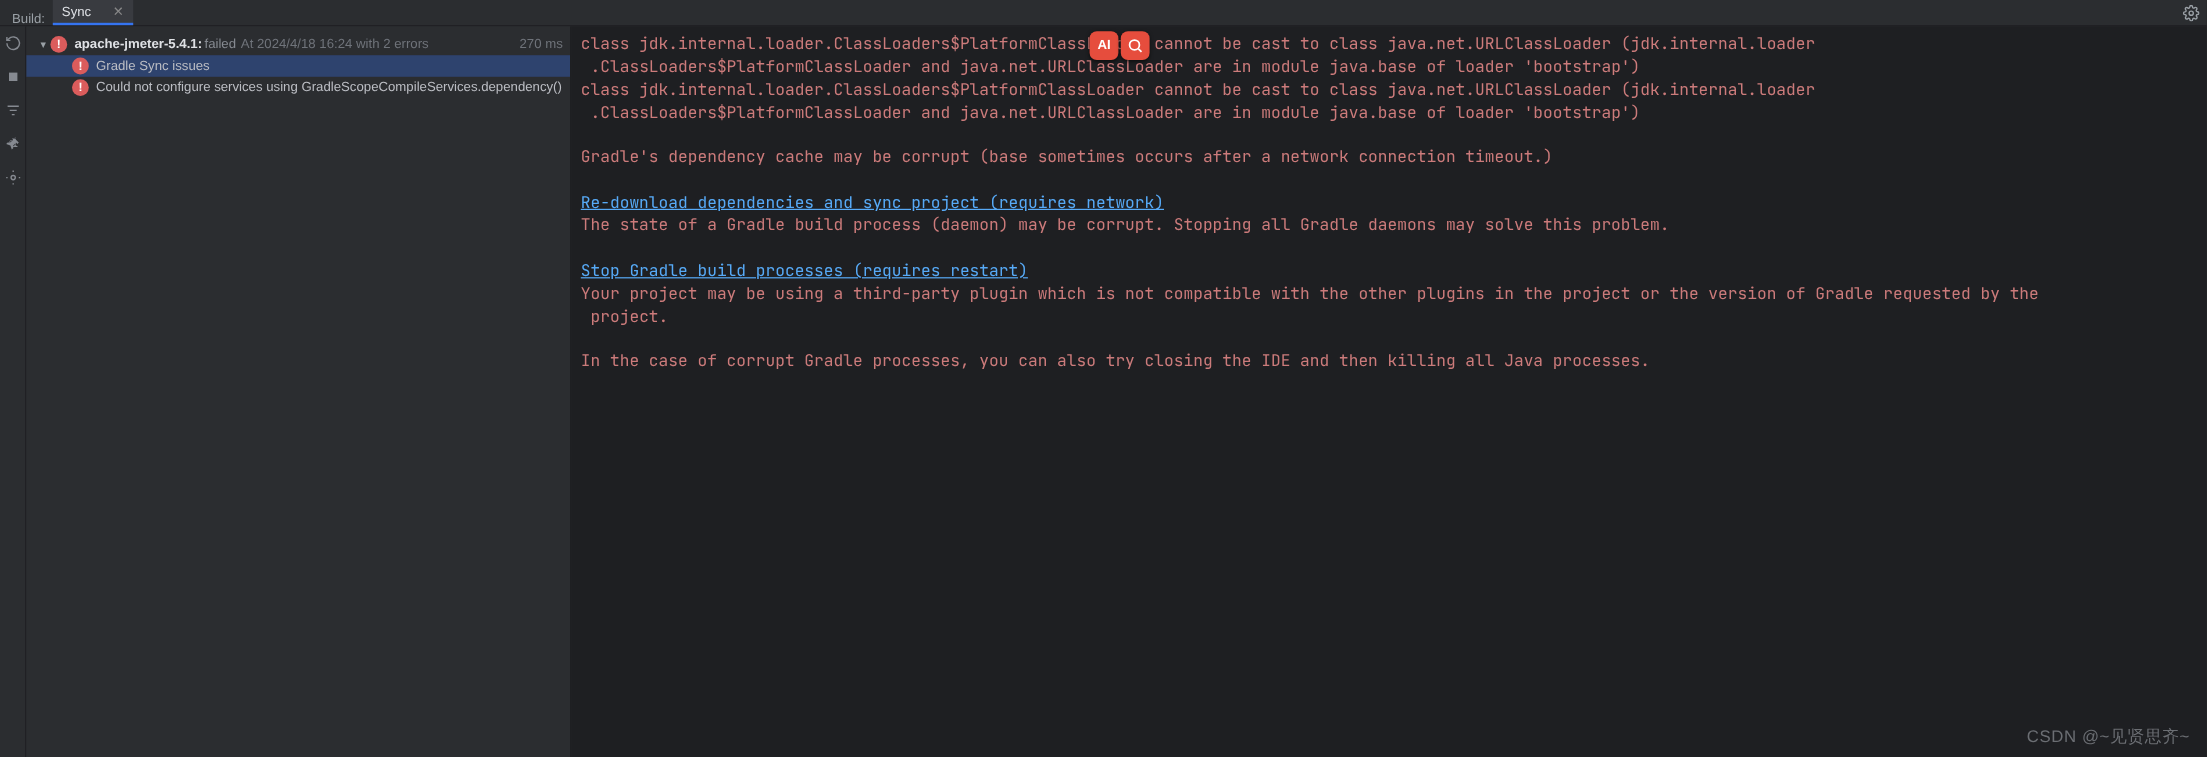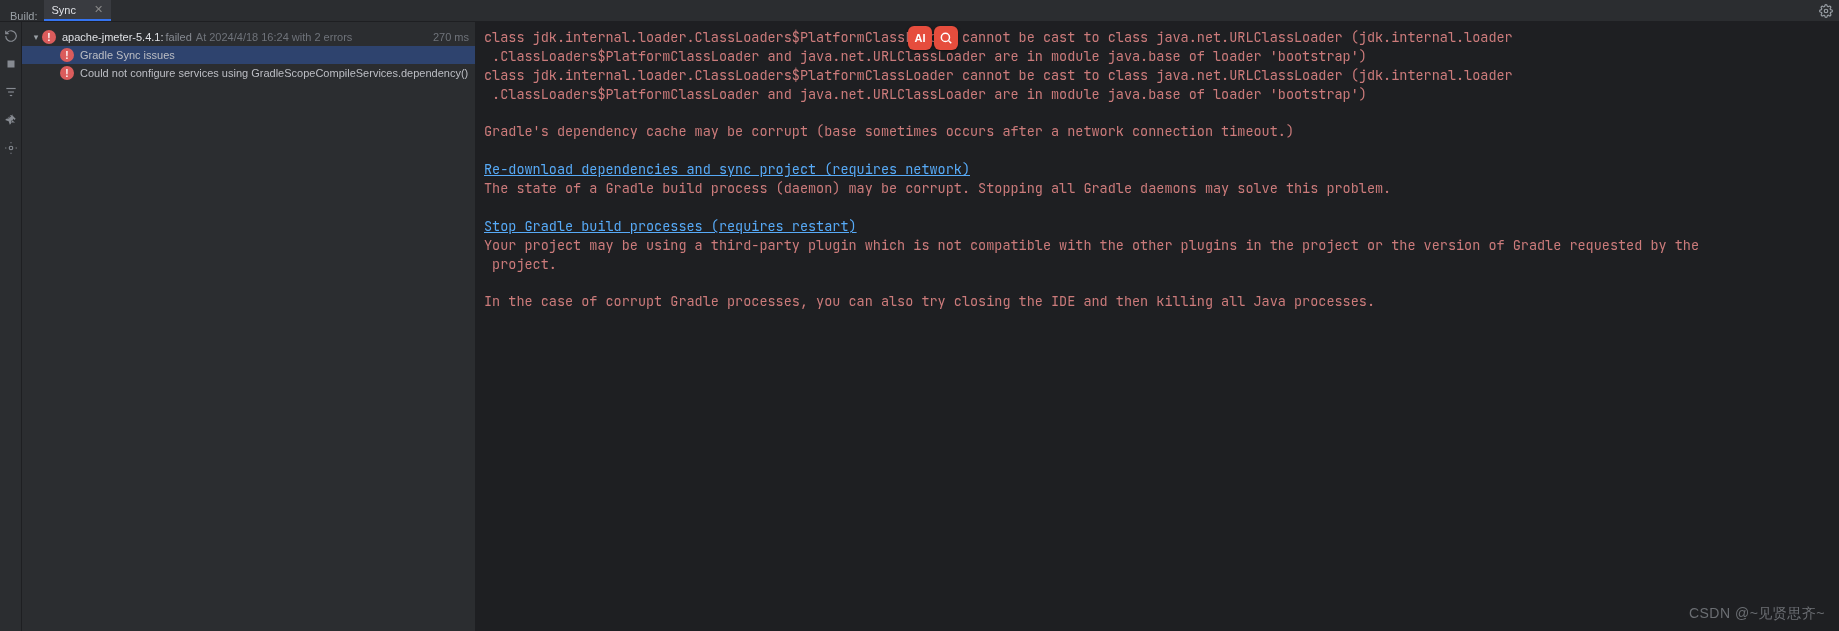--- a/index.html
+++ b/index.html
@@ -121,21 +121,21 @@
       align-items: center;
       justify-content: center;
       color: #fff;
       font-size: 10px;
       font-weight: bold;
       margin-right: 6px;
       flex-shrink: 0;
     }
     .proj-name {
       color: #dfe1e5;
-      font-weight: 400;
+      font-weight: 700;
     }
     .proj-status {
       color: #868a91;
       margin-left: 2px;
     }
     .proj-time {
       color: #6f737a;
       margin-left: 4px;
     }
     .row-right-time {

